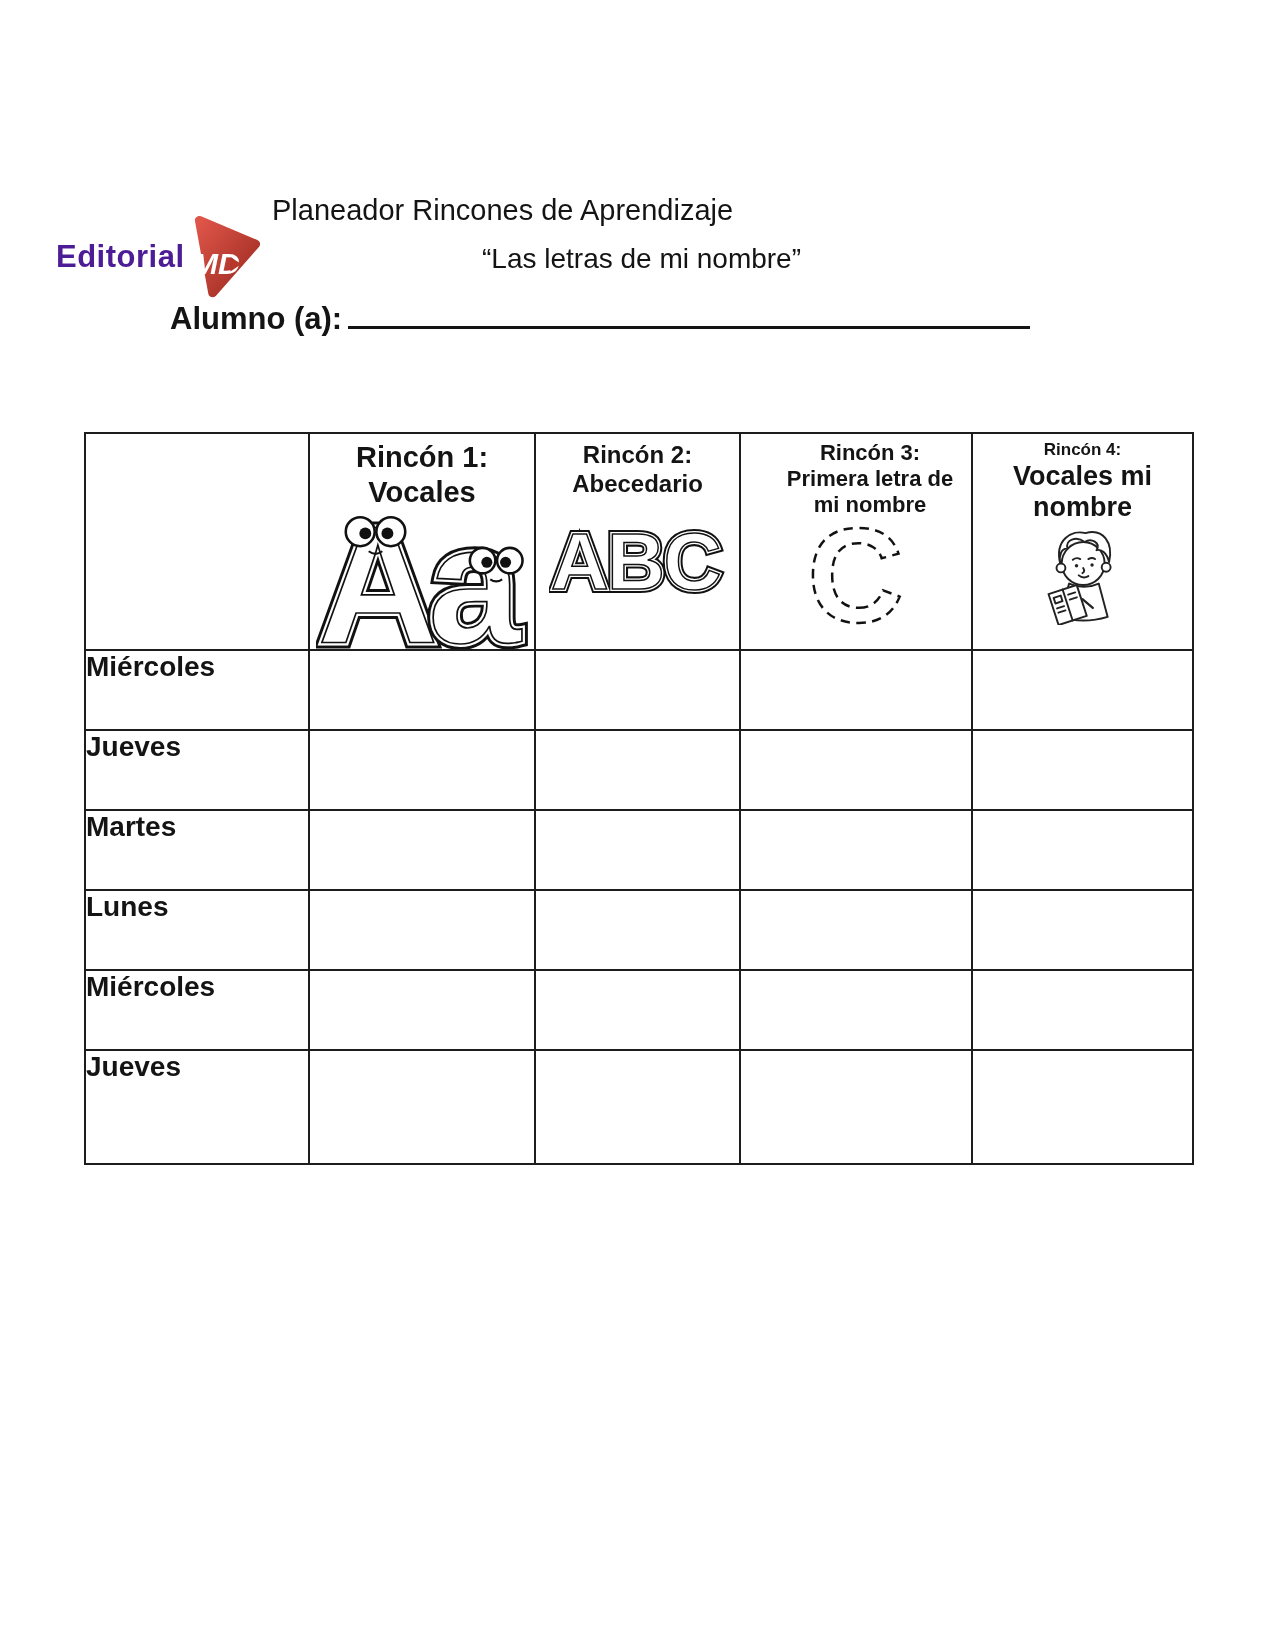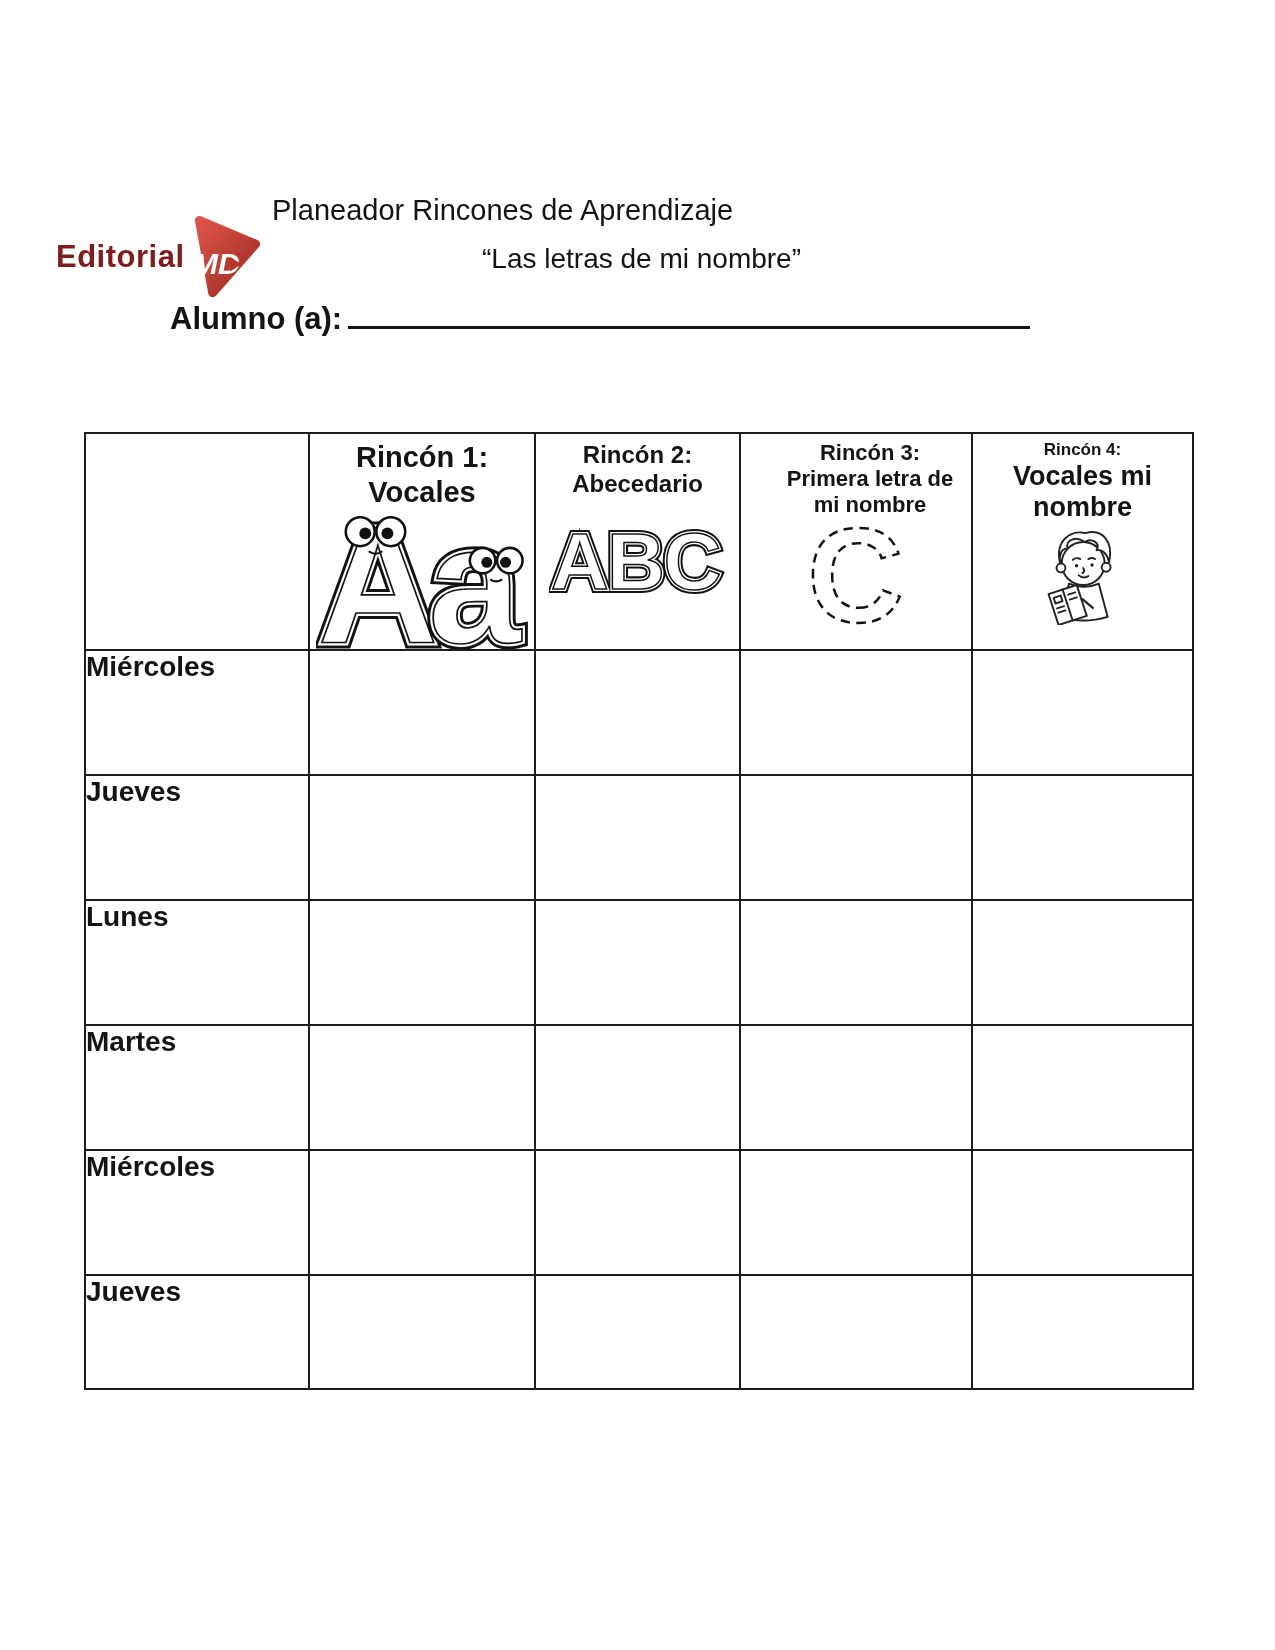--- a/index.html
+++ b/index.html
@@ -2,33 +2,33 @@
 <html><head>
 <meta charset="utf-8">
 <style>
   html,body{margin:0;padding:0;background:#fff;}
   #page{
     position:relative;width:1275px;height:1650px;background:#ffffff;
     font-family:"Liberation Sans",sans-serif;color:#141414;overflow:hidden;
   }
   
   .logo{position:absolute;left:56px;top:210px;display:flex;align-items:center;}
-  .logo-text{font-size:31px;font-weight:bold;color:#7f1d1d;letter-spacing:.5px;}
+  .logo-text{font-size:31px;font-weight:bold;color:#4c1d95;letter-spacing:.5px;}
   .logo-badge{width:74px;height:94px;margin-left:4px;}
   
   .title{position:absolute;left:272px;top:194px;font-size:29px;font-weight:normal;white-space:nowrap;}
   .subtitle{position:absolute;left:482px;top:243px;font-size:28px;font-weight:normal;white-space:nowrap;}
   .student{position:absolute;left:170px;top:298px;font-size:31px;font-weight:bold;white-space:nowrap;}
   .student-line{display:inline-block;width:682px;height:28px;border-bottom:3px solid #141414;margin-left:6px;}
   
   table.planner{position:absolute;left:84px;top:432px;border-collapse:collapse;table-layout:fixed;}
   table.planner th,table.planner td{border:2px solid #1d1d1d;padding:0;vertical-align:top;background:#fff;}
   th.spacer{border:none;background:transparent;}
   thead tr{height:214px;}
-  tbody tr{height:125px;}
+  tbody tr{height:80px;}
   .hcell{text-align:center;font-weight:bold;padding-top:6px;line-height:1.22;}
   .c1 .l1,.c1 .l2{font-size:29px;}
   .c2 .l1,.c2 .l2{font-size:24px;}
   .c3 .l1,.c3 .l2{font-size:22px;line-height:1.18;margin-left:28px;}
   .c3 .l2{display:block;padding:0 15px;}
   .c4 .l1{font-size:17px;}
   .c4 .l2{font-size:27px;line-height:1.15;display:block;padding:0 14px;}
   .l1,.l2{display:block;}
   .day{font-size:28px;font-weight:bold;padding:8px 6px 0 14px;}
   
@@ -174,28 +174,28 @@
         <td></td>
       </tr>
       <tr>
         <td class="day">Jueves</td>
         <td></td>
         <td></td>
         <td></td>
         <td></td>
       </tr>
       <tr>
+        <td class="day">Martes</td>
+        <td></td>
+        <td></td>
+        <td></td>
+        <td></td>
+      </tr>
+      <tr>
         <td class="day">Lunes</td>
-        <td></td>
-        <td></td>
-        <td></td>
-        <td></td>
-      </tr>
-      <tr>
-        <td class="day">Martes</td>
         <td></td>
         <td></td>
         <td></td>
         <td></td>
       </tr>
       <tr>
         <td class="day">Miércoles</td>
         <td></td>
         <td></td>
         <td></td>

